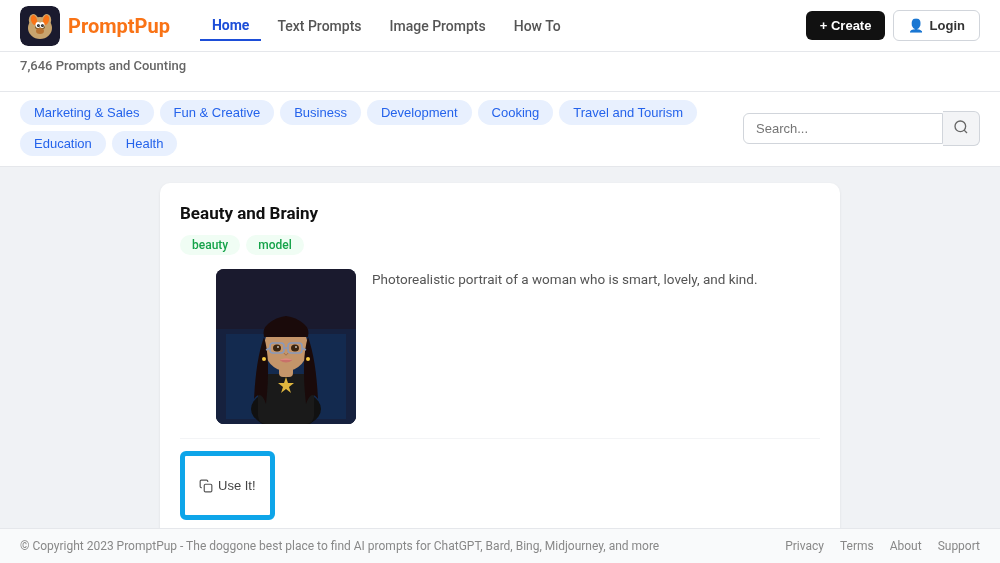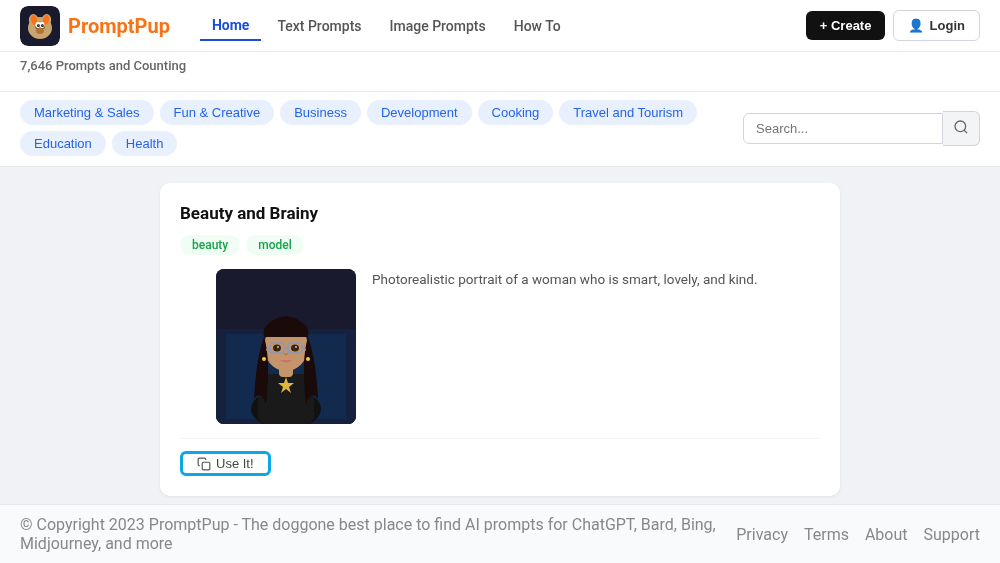--- a/index.html
+++ b/index.html
@@ -210,23 +210,23 @@
       padding: 6px 14px;
       font-size: 13px;
       cursor: pointer;
       display: flex;
       align-items: center;
       gap: 5px;
       color: #444;
     }
     .btn-use {
       background: #fff;
-      border: 3px solid #0ea5e9;
+      border: 5px solid #0ea5e9;
       border-radius: 6px;
-      padding: 2px 14px;
+      padding: 22px 14px;
       font-size: 13px;
       cursor: pointer;
       display: flex;
       align-items: center;
       gap: 5px;
       color: #444;
     }
     .card-meta {
       display: flex;
       justify-content: space-between;
@@ -252,21 +252,21 @@
     }
 
     
     footer {
       background: #f9fafb;
       border-top: 1px solid #e5e7eb;
       padding: 10px 20px;
       display: flex;
       justify-content: space-between;
       align-items: center;
-      font-size: 16px;
+      font-size: 12px;
       color: #888;
       position: fixed;
       bottom: 0;
       width: 100%;
     }
     footer .footer-links {
       display: flex;
       gap: 16px;
     }
     footer a {

